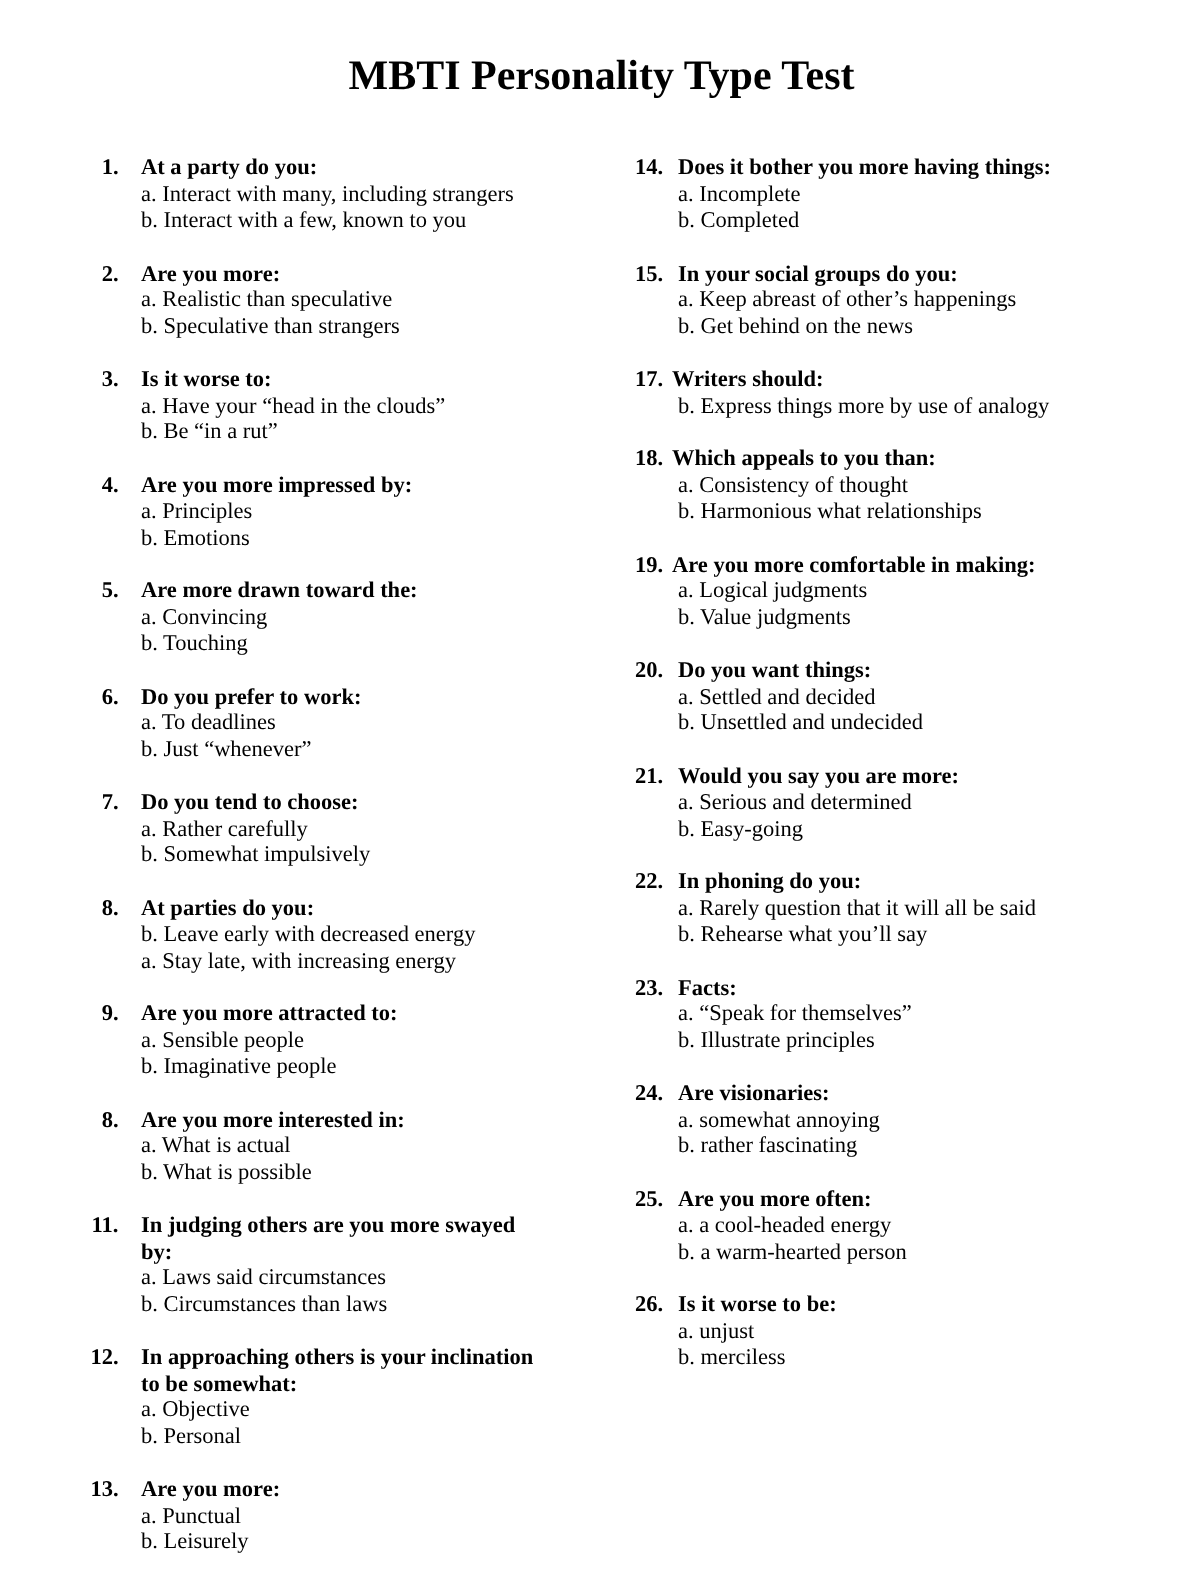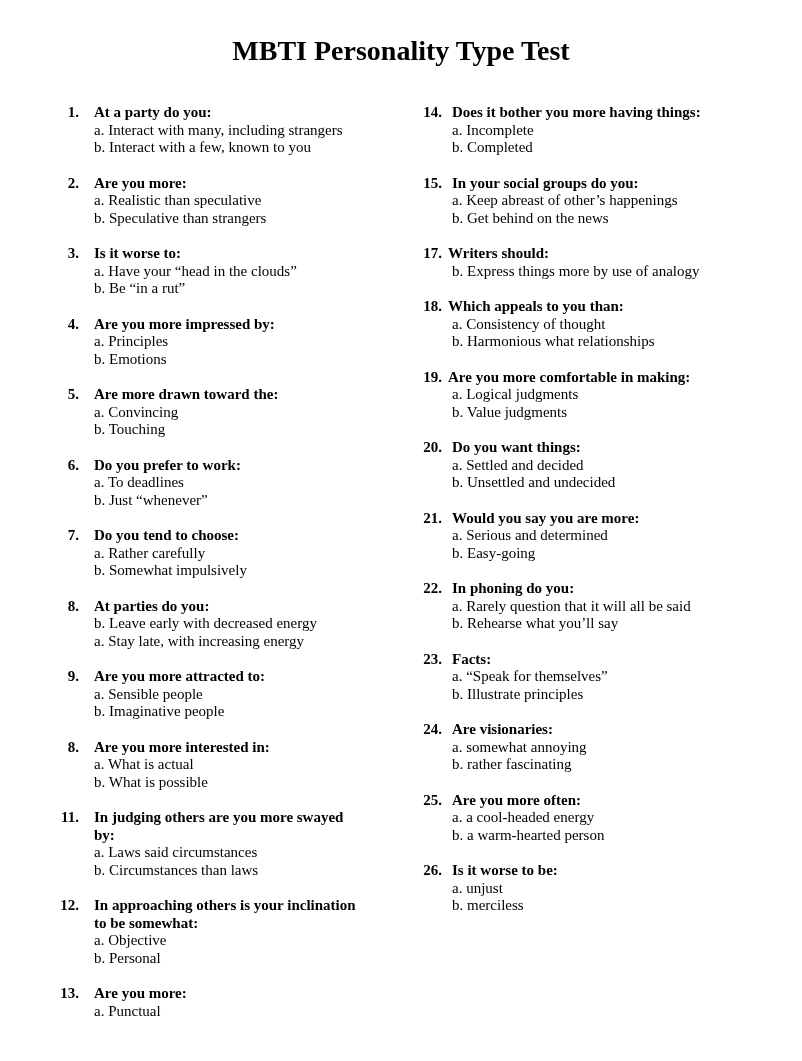--- a/index.html
+++ b/index.html
@@ -210,20 +210,21 @@
     </div>
   </div>
 
   <div class="question">
     <div class="q-header">
       <span class="q-num">13.</span>
       <span class="q-text">Are you more:</span>
     </div>
     <div class="q-options">
       <div class="q-option">a. Punctual</div>
+      <div class="q-option">b. Leisurely</div>
     </div>
   </div>
 </div>
     <div class="col col-right">
   <div class="question">
     <div class="q-header">
       <span class="q-num">14.</span>
       <span class="q-text">Does it bother you more having things:</span>
     </div>
     <div class="q-options">

